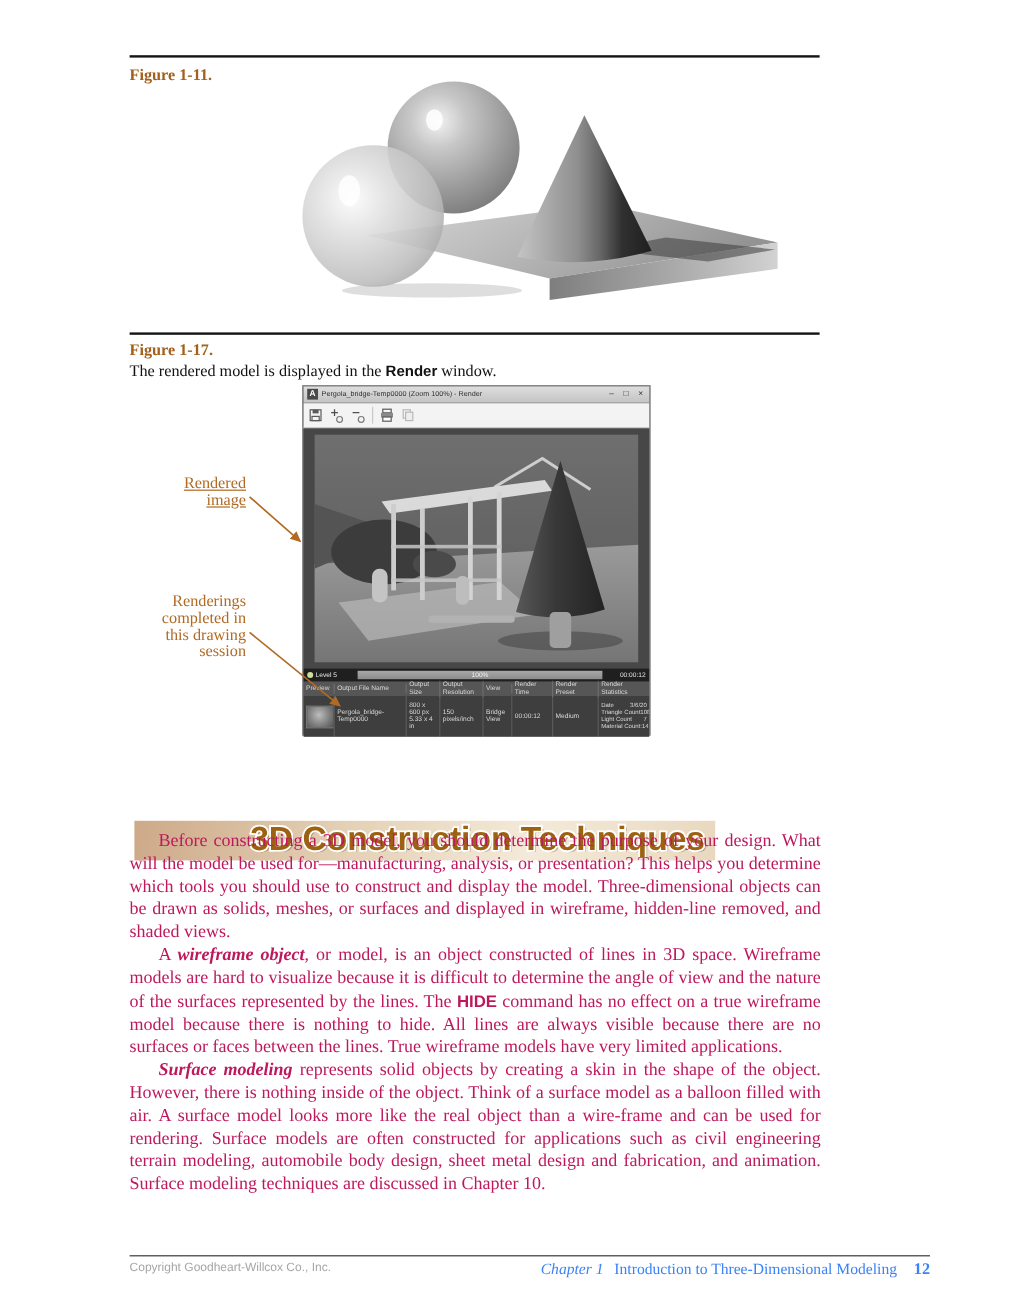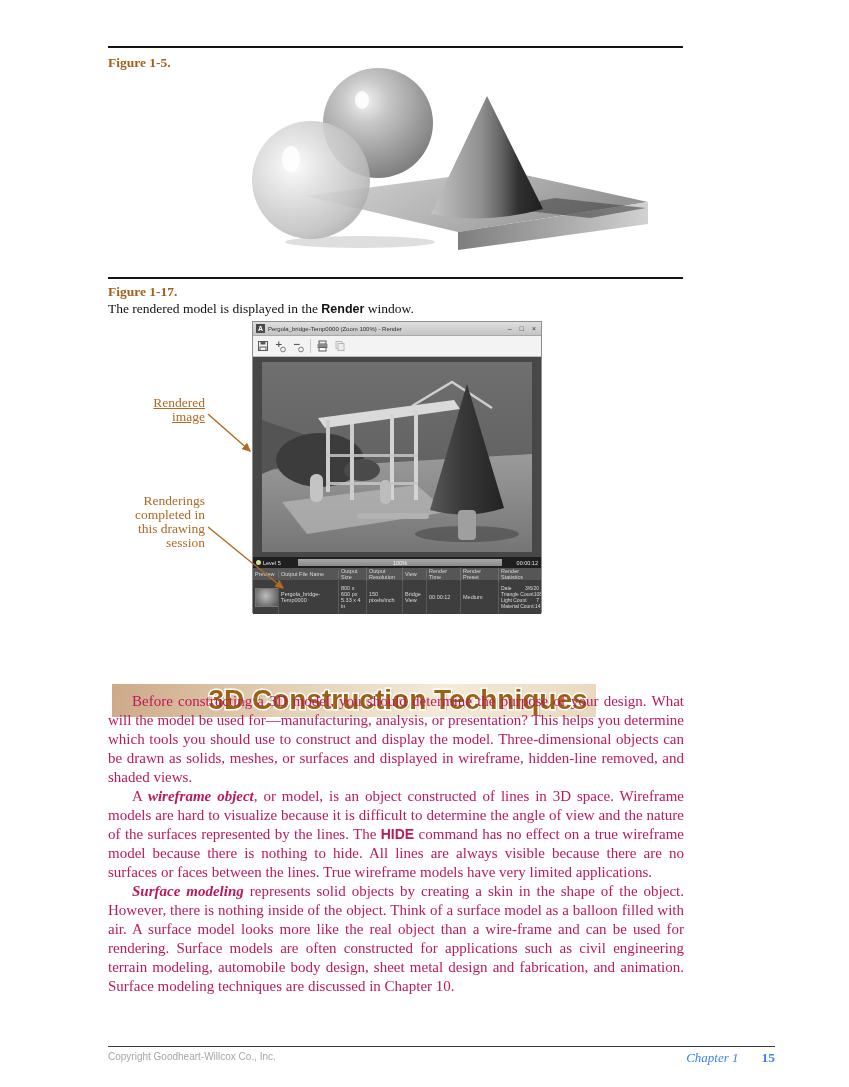--- a/index.html
+++ b/index.html
@@ -60,21 +60,21 @@
   .footer-chapter{font-style:italic;margin-right:9px;}
   .footer-page{font-weight:bold;margin-left:14px;font-size:13.5px;}
   .arrows{position:absolute;left:0;top:0;pointer-events:none;}
 </style>
 </head>
 <body>
 
 <div class="page">
 
   <div class="rule" style="left:108px;top:46px;width:575px;"></div>
-  <div class="fig-label" style="left:108px;top:55px;">Figure 1-5.</div>
+  <div class="fig-label" style="left:108px;top:55px;">Figure 1-11.</div>
 
   <div class="abs" style="left:250px;top:60px;width:410px;height:190px;">
     <svg width="410" height="190" viewBox="0 0 410 190">
       <defs>
         <radialGradient id="sphBack" cx="38%" cy="30%" r="75%">
           <stop offset="0%" stop-color="#f2f2f2"></stop>
             <stop offset="28%" stop-color="#c7c7c7"></stop>
           <stop offset="70%" stop-color="#9a9a9a"></stop>
             <stop offset="100%" stop-color="#7b7b7b"></stop>
         </radialGradient>
@@ -270,16 +270,17 @@
   <div class="body-text">
     <p><span>Before constructing a 3D model, you should determine the purpose of your design. What will the model be used for—manufacturing, analysis, or presentation? This helps you determine which tools you should use to construct and display the model. Three-dimensional objects can be drawn as solids, meshes, or surfaces and displayed in wireframe, hidden-line removed, and shaded views.</span></p>
     <p><span>A </span><span class="rbi">wireframe object</span><span>, or model, is an object constructed of lines in 3D space. Wireframe models are hard to visualize because it is difficult to determine the angle of view and the nature of the surfaces represented by the lines. The </span><span class="rbs">HIDE</span><span> command has no effect on a true wireframe model because there is nothing to hide. All lines are always visible because there are no surfaces or faces between the lines. True wireframe models have very limited applications.</span></p>
     <p><span class="rbi">Surface modeling</span><span> represents solid objects by creating a skin in the shape of the object. However, there is nothing inside of the object. Think of a surface model as a balloon filled with air. A surface model looks more like the real object than a wire-frame and can be used for rendering. Surface models are often constructed for applications such as civil engineering terrain modeling, automobile body design, sheet metal design and fabrication, and animation. Surface modeling techniques are discussed in Chapter 10.</span></p>
   </div>
 
   <div class="footer-rule"></div>
   <div class="footer-left">Copyright Goodheart-Willcox Co., Inc.</div>
   <div class="footer-right">
     <span class="footer-chapter">Chapter 1</span>
-    <span class="footer-page">15</span>
+    <span>Introduction to Three-Dimensional Modeling</span>
+    <span class="footer-page">12</span>
   </div>
 
 </div>
 
 </body></html>

